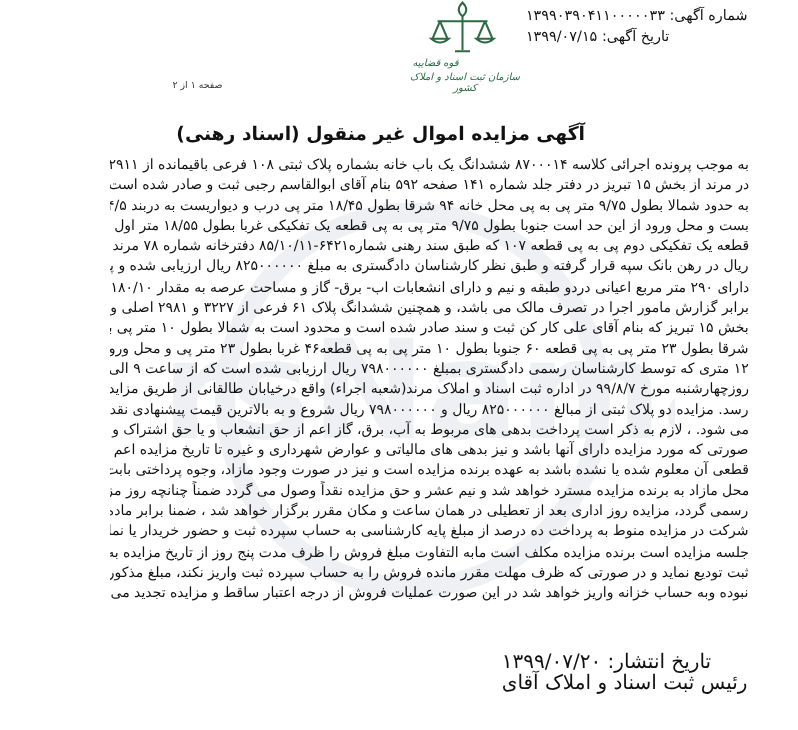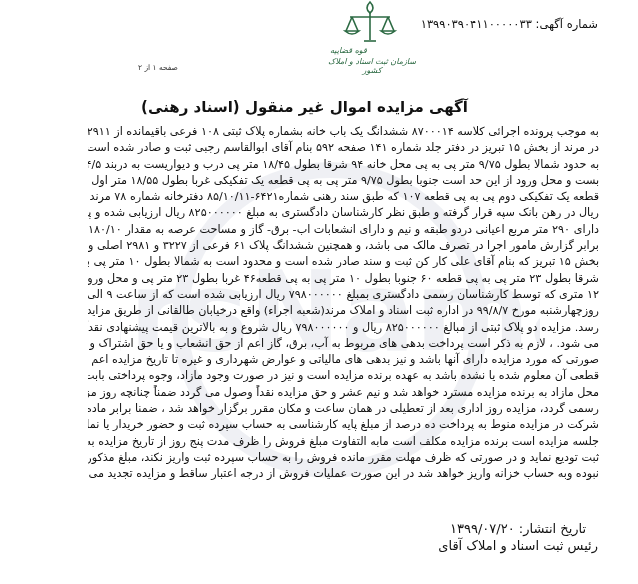--- a/index.html
+++ b/index.html
@@ -11,21 +11,21 @@
   .page { position: absolute; inset: 0; }
 
   
   .watermark {
     position: absolute; left: 120px; top: 150px; width: 420px; height: 340px;
     pointer-events: none; opacity: 0.10;
   }
 
   
   .meta {
-    position: absolute; right: 40px; top: 16px; direction: rtl; text-align: left;
+    position: absolute; right: 40px; top: 4px; direction: rtl; text-align: left;
     font-size: 11.5px; line-height: 17px; color: #111;
   }
   .meta .row { white-space: nowrap; }
 
   
   .emblem {
     position: absolute; left: 330px; top: 0px; width: 80px; height: 90px;
     text-align: center;
   }
   .emblem svg { display: block; margin: 0 auto; }
@@ -55,38 +55,42 @@
     direction: rtl; font-size: 11.2px; line-height: 16.3px; color: #111;
   }
   .body .line {
     display: block; white-space: nowrap; text-align: justify; text-align-last: justify;
     overflow: hidden;
   }
   .body .line.last { text-align-last: right; }
 
   
   .signature {
-    position: absolute; right: 40px; top: 521px; direction: rtl; text-align: center;
-    font-size: 13px; line-height: 16.5px;
+    position: absolute; right: 40px; top: 521px; direction: rtl; text-align: left;
+    font-size: 16px; line-height: 16.5px;
   }
 </style>
 </head>
 <body>
 
 <div class="page">
 
   <svg class="watermark" viewBox="0 0 420 340">
     <circle cx="210" cy="170" r="150" fill="none" stroke="#6a7a9a" stroke-width="16"></circle>
     <text x="210" y="200" text-anchor="middle" font-size="110" font-family="DejaVu Sans, sans-serif" font-weight="bold" fill="#6a7a9a">ParsNamad</text>
   </svg>
 
   <div class="meta">
     <div class="row">
       <span>شماره آگهی:</span>
       <span>۱۳۹۹۰۳۹۰۴۱۱۰۰۰۰۰۳۳</span>
+    </div>
+    <div class="row">
+      <span>تاریخ آگهی:</span>
+      <span>۱۳۹۹/۰۷/۱۵</span>
     </div>
   </div>
 
   <div class="emblem">
     <svg width="56" height="46" viewBox="0 0 56 46">
       <g fill="none" stroke="#2c6a43" stroke-width="1.6">
         <path d="M28 2 C24 6 24 10 28 13 C32 10 32 6 28 2 Z"></path>
         <line x1="28" y1="13" x2="28" y2="40"></line>
         <line x1="8" y1="17" x2="48" y2="17"></line>
         <line x1="10" y1="17" x2="4" y2="31"></line>

